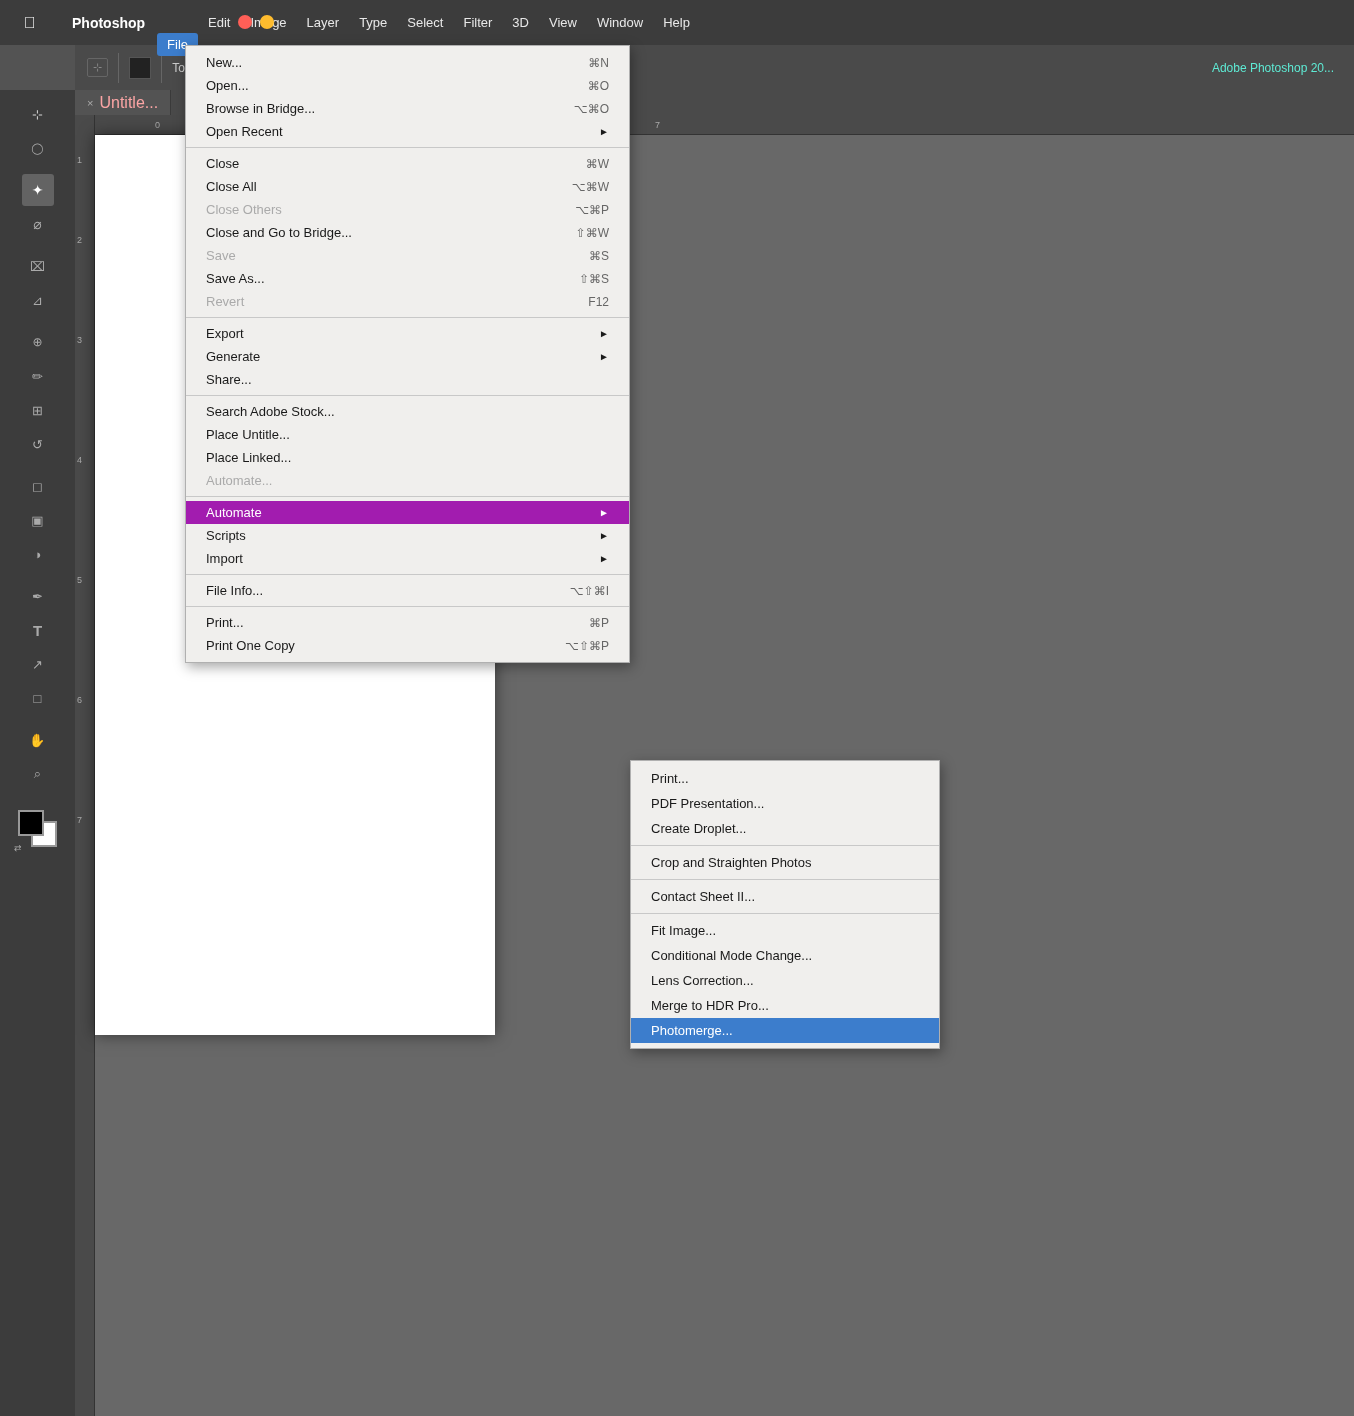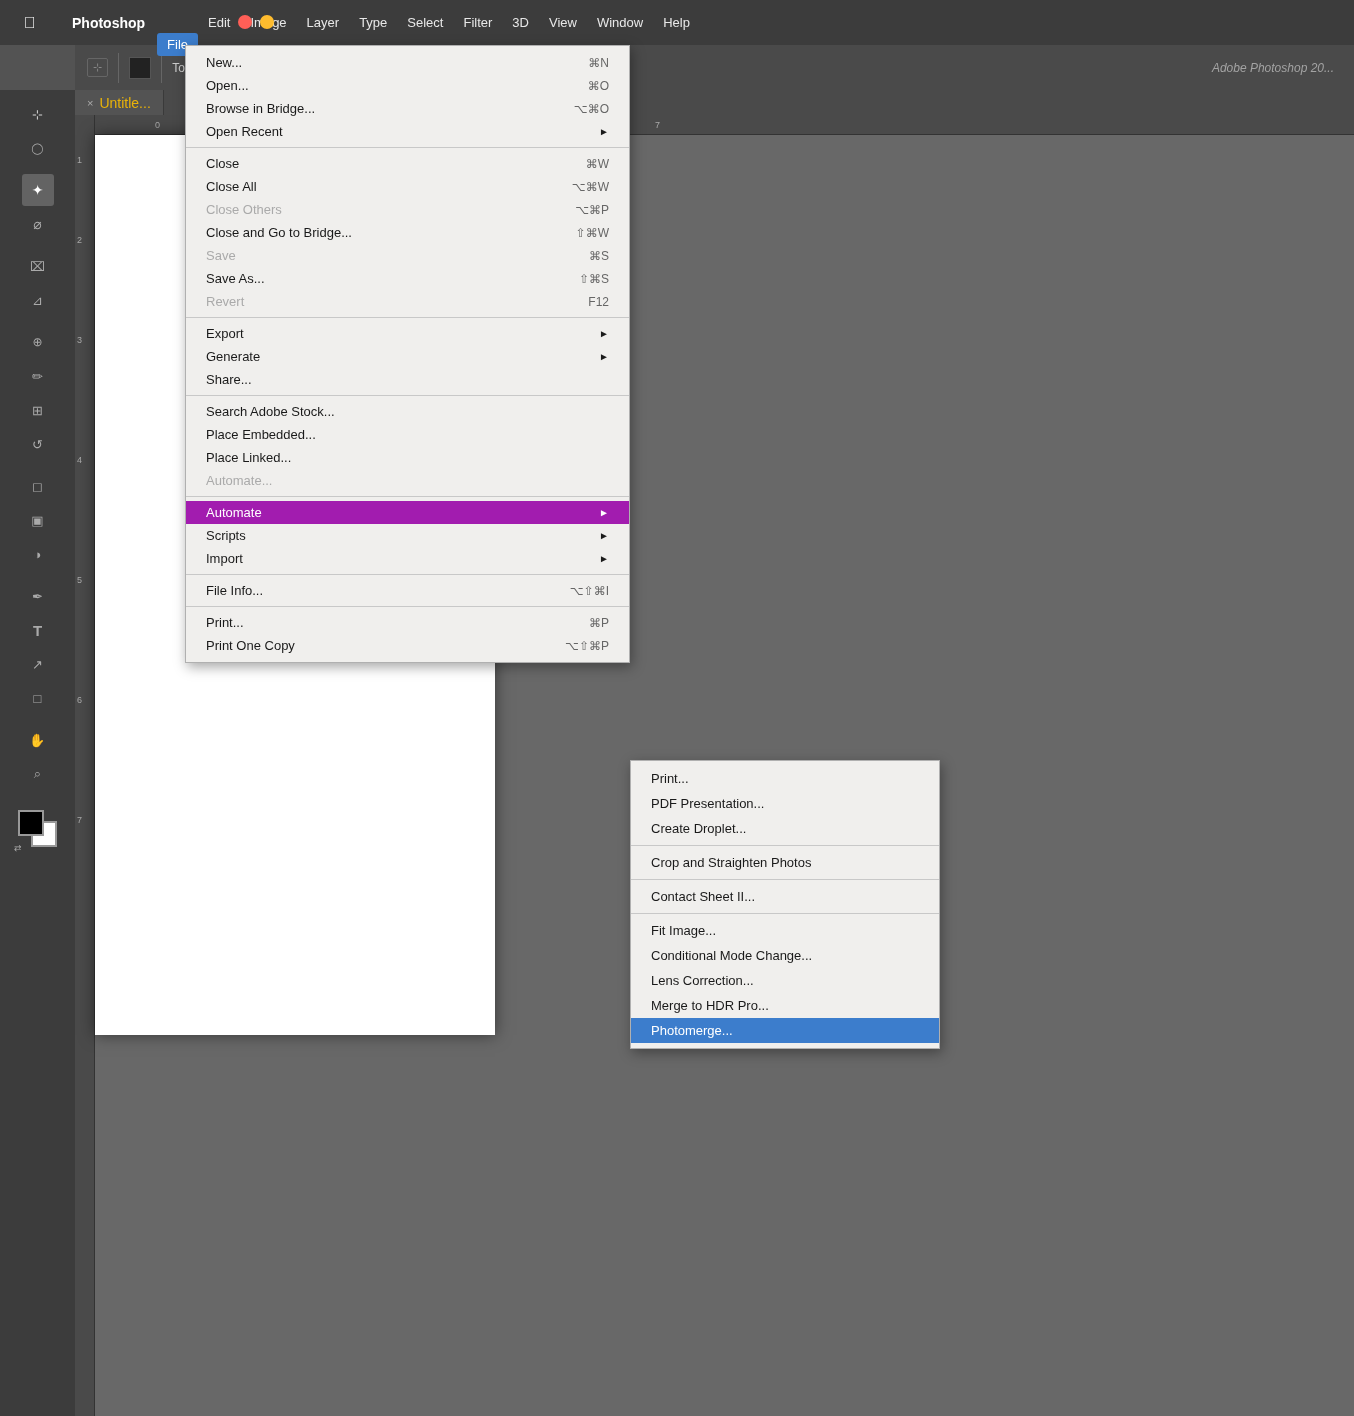--- a/index.html
+++ b/index.html
@@ -277,27 +277,27 @@
     <span>Anti-alias</span>
   </div>
   <div class="toolbar-checkbox-group">
     <input type="checkbox" checked="" style="">
     <span>Contiguous</span>
   </div>
   <div class="toolbar-checkbox-group">
     <input type="checkbox" style="">
   </div>
 
-  <div style="position:absolute;right:20px;color:#a3a3a3;font-size:12px;font-style:italic;">Adobe Photoshop 20...</div>
+  <div style="position:absolute;right:20px;color:#5eead4;font-size:12px;">Adobe Photoshop 20...</div>
 </div>
 
 <div class="tab-bar" style="position:absolute;top:90px;left:75px;right:0;height:25px;background:#4a4a4a;display:flex;align-items:center;z-index:89;">
   <div class="tab-item">
     <span style="color:#aaa;font-size:11px;">×</span>
-    <span style="font-size:14px;color:#eab308;">Untitle...</span>
+    <span style="font-size:16px;color:#fca5a5;">Untitle...</span>
   </div>
 </div>
 
 <div class="toolbox">
 
   <div class="tool-icon" style="font-size:13px;color:#ccc;">⊹</div>
   <div class="tool-icon" style="font-size:12px;position:relative;">
     <span style="color:#aaa;font-size:11px;">◯</span>
   </div>
   <div style="height:6px;"></div>
@@ -431,21 +431,21 @@
   </div>
 
 
   <div class="menu-separator"></div>
 
   <div class="menu-item">
     <span>Search Adobe Stock...</span>
   </div>
 
   <div class="menu-item">
-    <span>Place Embedded...</span>
+    <span>Place Untitle...</span>
   </div>
 
   <div class="menu-item">
     <span>Place Linked...</span>
   </div>
 
   <div class="menu-item disabled">
     <span>Automate...</span>
   </div>
 

